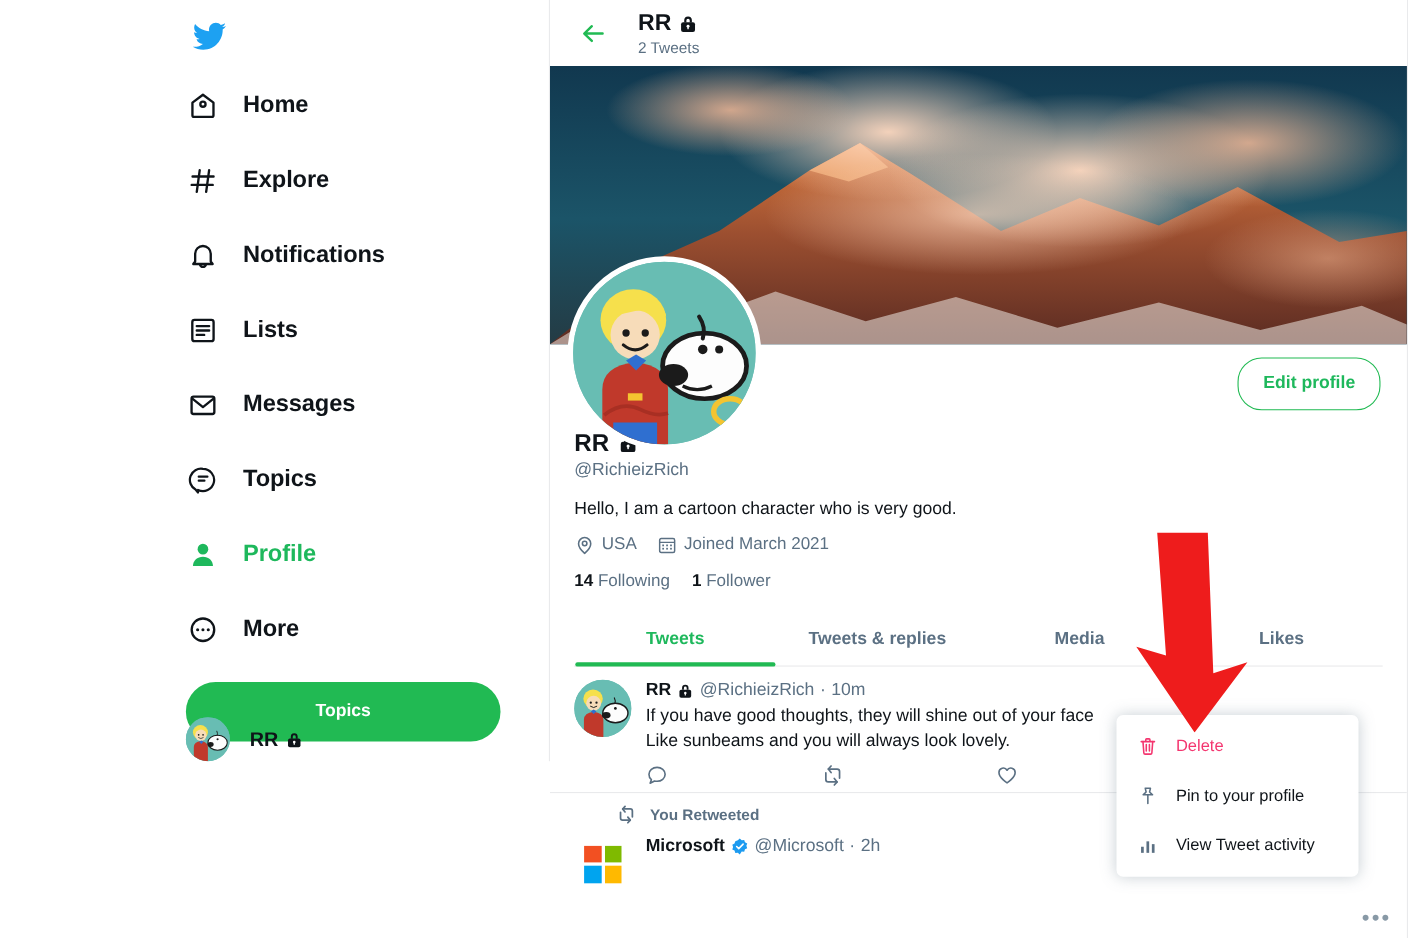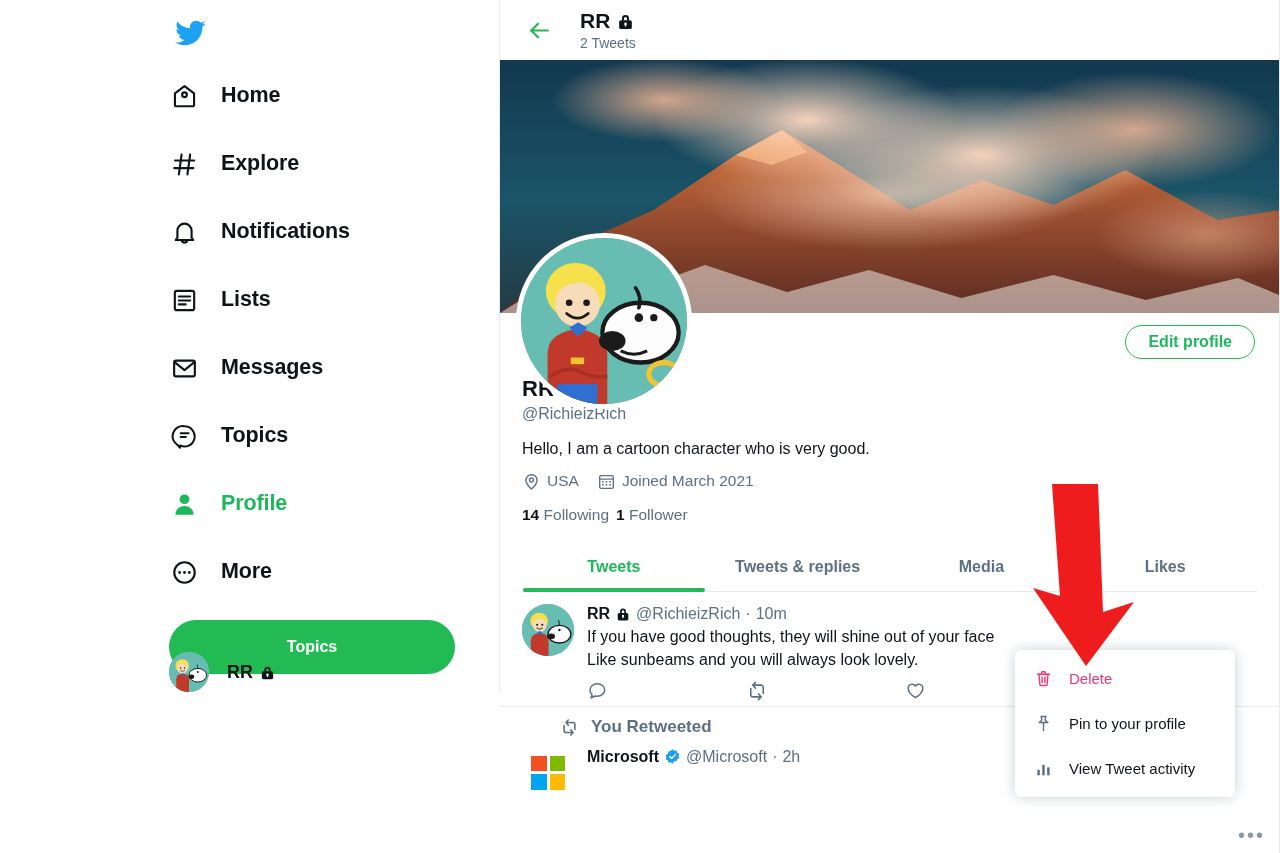--- a/index.html
+++ b/index.html
@@ -176,21 +176,21 @@
     display: flex;
     justify-content: flex-end;
     padding-top: 12px;
     padding-right: 2px;
   }
   .edit-btn {
     border: 1.6px solid #21ba53;
     color: #1eb85c;
     background: #fff;
     border-radius: 22px;
-    height: 34px;
+    height: 48px;
     padding: 0 22px;
     font-size: 16px;
     font-weight: bold;
     font-family: "Liberation Sans", sans-serif;
     cursor: pointer;
   }
 
   .p-name {
     margin-top: 18px;
     font-size: 22px;
@@ -209,21 +209,21 @@
     gap: 6px;
     margin-top: 12px;
     color: #5b7083;
     font-size: 15.5px;
   }
   .p-meta .mi { display: flex; align-items: center; gap: 6px; justify-content: space-between; }
   .p-meta .mi + .mi { margin-left: 12px; }
 
   .p-stats {
     display: flex;
-    gap: 7px;
+    gap: 20px;
     margin-top: 15px;
     font-size: 15.5px;
     color: #5b7083;
   }
   .p-stats b { color: #0f1419; }
   .p-stats span { cursor: pointer; }
 
   .tabs {
     display: flex;
     margin-top: 20px;
@@ -282,24 +282,24 @@
   .tw-actions .act {
     flex: 1;
     display: flex;
     align-items: center;
     cursor: pointer;
   }
   .tw-actions .act svg { display: block; }
 
   .retweet-flag {
     display: flex;
-    align-items: flex-end;
+    align-items: center;
     gap: 12px;
     color: #5b7083;
-    font-size: 17px;
+    font-size: 14px;
     font-weight: bold;
     padding: 10px 0 6px 60px;
   }
 
   .ms-logo {
     width: 52px; height: 52px; border-radius: 50%;
     overflow: hidden; flex: none; background: #fff;
     display: flex; align-items: center; justify-content: center;
   }
   .ms-grid { width: 34px; height: 34px; display: grid; grid-template-columns: 1fr 1fr; grid-template-rows: 1fr 1fr; gap: 3px; }

